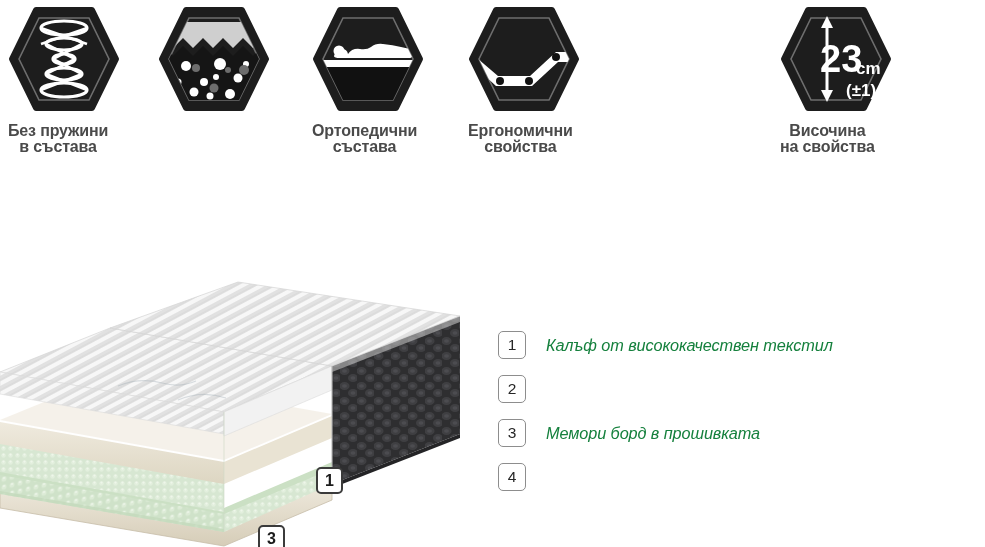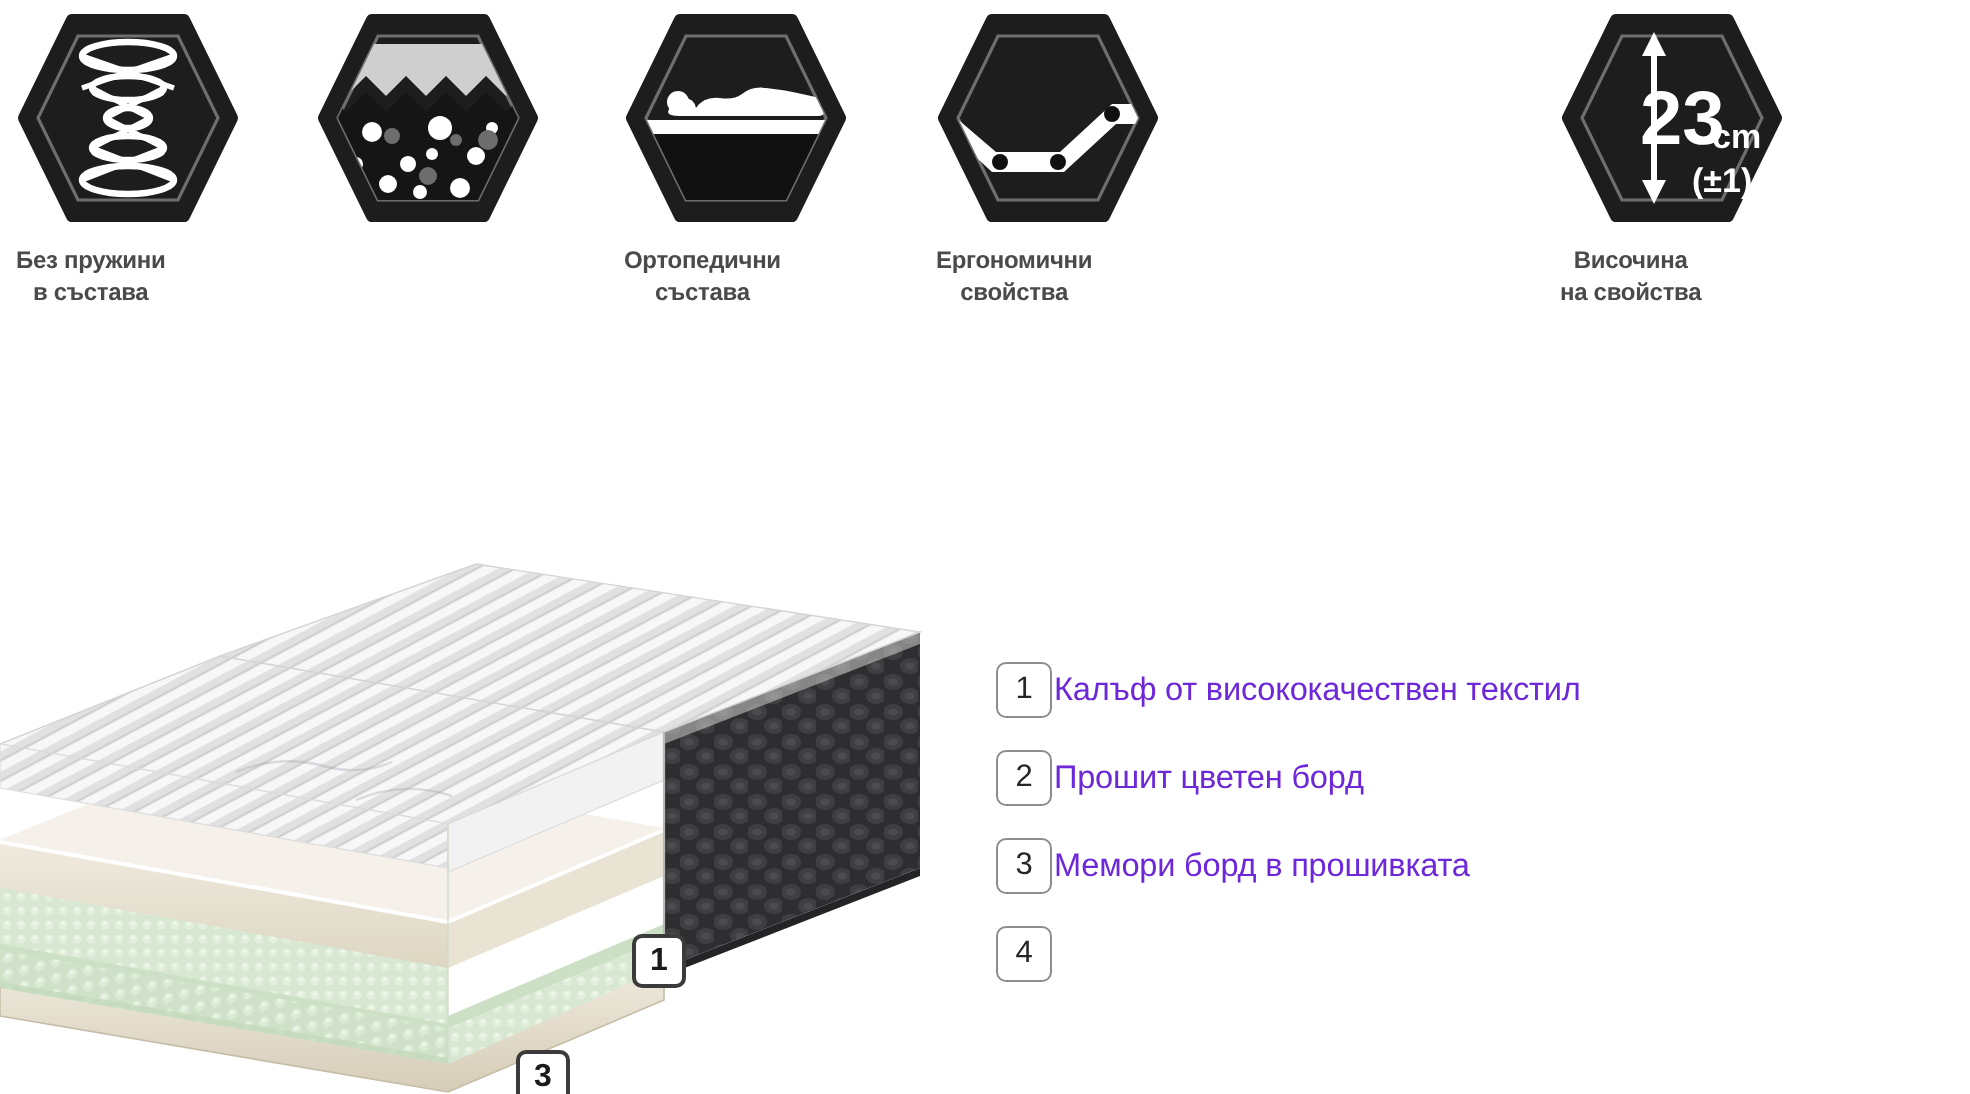--- a/index.html
+++ b/index.html
@@ -14,21 +14,21 @@
   
   #features { position: absolute; left: 0; top: 0; width: 985px; height: 172px; }
   .feature {
     position: absolute; top: 4px; width: 150px;
     display: flex; flex-direction: column; align-items: flex-start;
   }
   .hexwrap { width: 112px; height: 110px; position: relative; }
   .hexwrap svg { display: block; width: 112px; height: 110px; }
   .feat-label {
     margin-top: 9px; text-align: center;
-    font-size: 12px; font-weight: bold; color: #4a4a4a;
+    font-size: 16px; font-weight: bold; color: #4a4a4a;
     line-height: 15.5px; letter-spacing: -0.15px;
     white-space: pre-line;
   }
 
   
   #mattress { position: absolute; left: 0; top: 172px; width: 478px; height: 375px; }
   #mattress svg { display: block; }
 
   
   .chip {
@@ -55,25 +55,26 @@
     flex: 0 0 auto;
     width: 28px; height: 28px;
     border: 1.6px solid #8d8d8d;
     border-radius: 5px;
     background: #fff;
     display: flex; align-items: center; justify-content: center;
     font-size: 15.5px; color: #262626;
     font-family: "Liberation Sans", sans-serif;
   }
   .legend-text {
-    margin-left: 1px;
-    font-size: 16.3px; color: #6d28d9;
+    margin-left: 20px;
+    font-size: 16.3px; color: #15803d;
     font-family: "Liberation Sans", sans-serif;
     letter-spacing: -0.1px;
     white-space: nowrap;
+    font-style: italic;
   }
   .legend-text sup { font-size: 9.5px; vertical-align: super; }
 </style>
 </head>
 <body>
 
 <div id="stage">
 
   <div id="features">
 
@@ -301,21 +302,20 @@
 
   <div id="legend">
 
     <div class="legend-row">
       <div class="legend-num">1</div>
       <div class="legend-text">Калъф от висококачествен текстил</div>
     </div>
 
     <div class="legend-row">
       <div class="legend-num">2</div>
-      <div class="legend-text">Прошит цветен борд</div>
     </div>
 
     <div class="legend-row">
       <div class="legend-num">3</div>
       <div class="legend-text">Мемори борд в прошивката</div>
     </div>
 
     <div class="legend-row">
       <div class="legend-num">4</div>
     </div>

